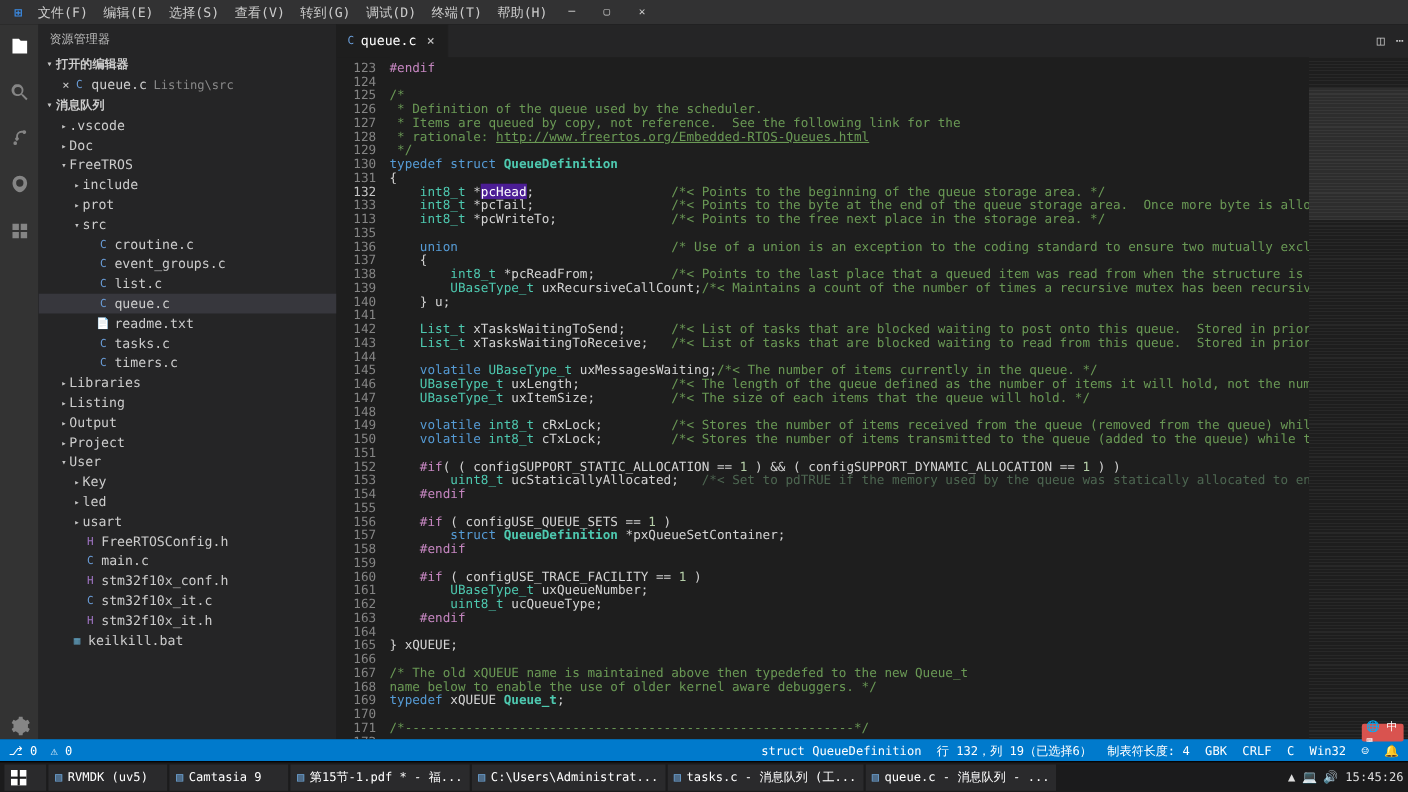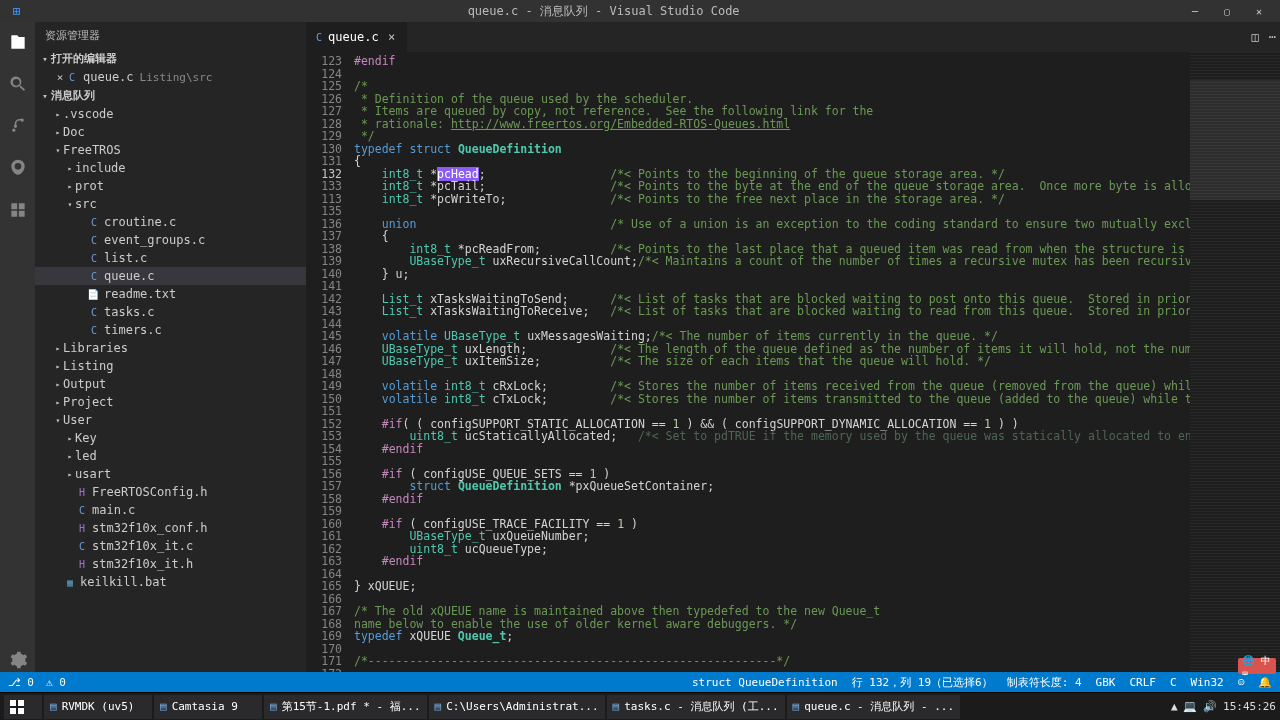--- a/index.html
+++ b/index.html
@@ -129,21 +129,21 @@
 }
 .code .line { height: 12.5px; }
 .tok-kw { color: #569cd6; }
 .tok-type { color: #4ec9b0; font-weight: bold; }
 .tok-type2 { color: #4ec9b0; }
 .tok-comment { color: #6a9955; }
 .tok-comment-dim { color: #4d6651; }
 .tok-num { color: #b5cea8; }
 .tok-macro { color: #c586c0; }
 .tok-link { color: #6a9955; text-decoration: underline; }
-.sel { background: #8b5cf6; color: #ffffff; }
+.sel { background: #4c1d95; color: #ffffff; }
 .minimap {
   width: 90px;
   background: #1e1e1e;
   position: relative;
 }
 .minimap .mm-content {
   position: absolute;
   top: 0; left: 0; right: 0; bottom: 0;
   background: repeating-linear-gradient(
     to bottom,
@@ -208,21 +208,21 @@
   color: #fff;
   padding: 0 4px;
   gap: 3px;
 }
 </style>
 </head>
 <body>
 
 <div class="title-bar">
   <span class="menu-item" style="color:#3b8eea;font-weight:bold;">⊞</span>
-  <span class="title-center">queue.c - 消息队列 - Visual Studio Code</span>
+  <span id="menus"><span class="menu-item">文件(F)</span><span class="menu-item">编辑(E)</span><span class="menu-item">选择(S)</span><span class="menu-item">查看(V)</span><span class="menu-item">转到(G)</span><span class="menu-item">调试(D)</span><span class="menu-item">终端(T)</span><span class="menu-item">帮助(H)</span></span>
   <div class="win-controls">
     <span class="win-btn">─</span>
     <span class="win-btn">▢</span>
     <span class="win-btn">✕</span>
   </div>
 </div>
 
 <div class="main">
 
   <div class="activity-bar">

